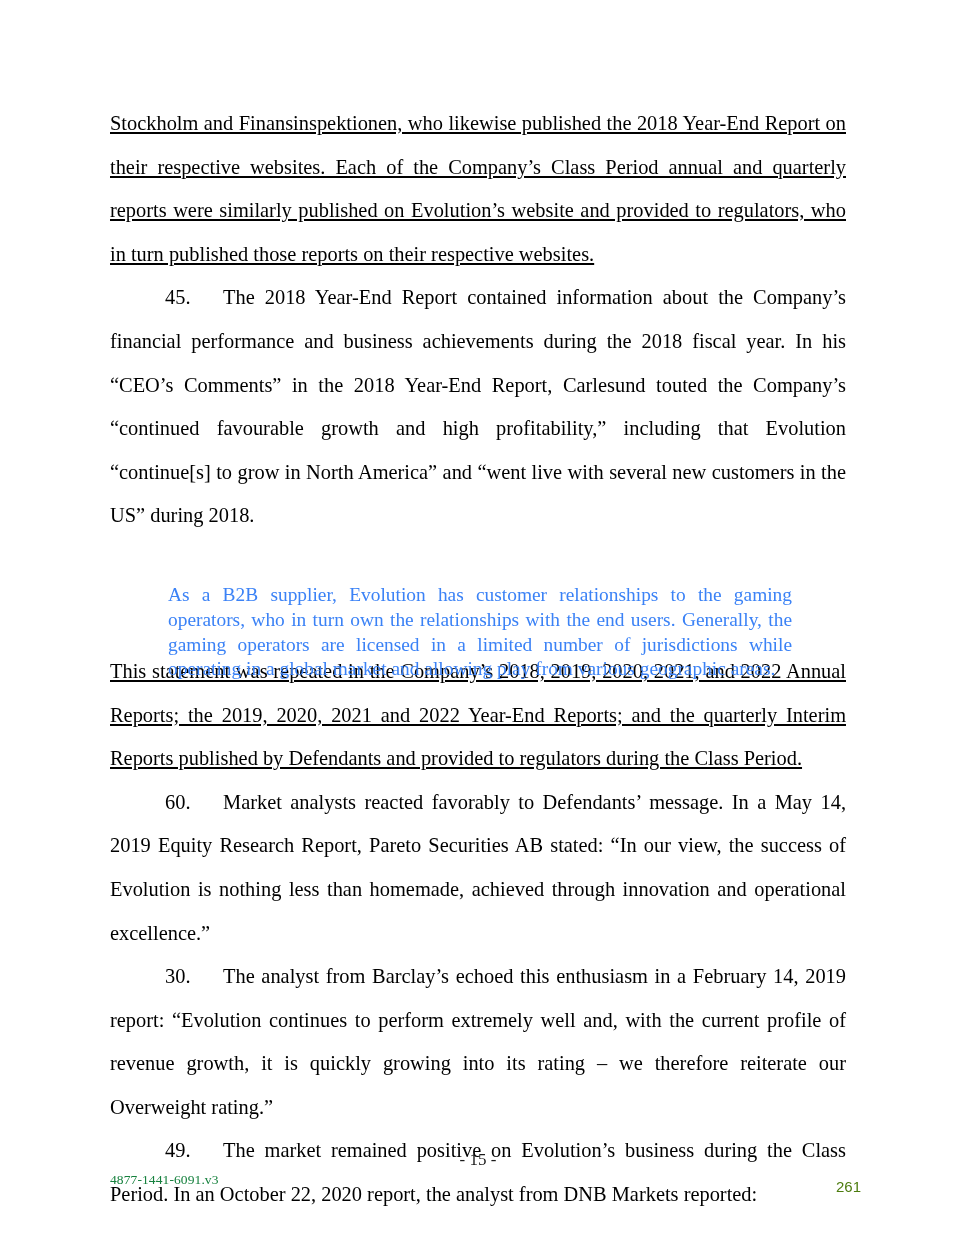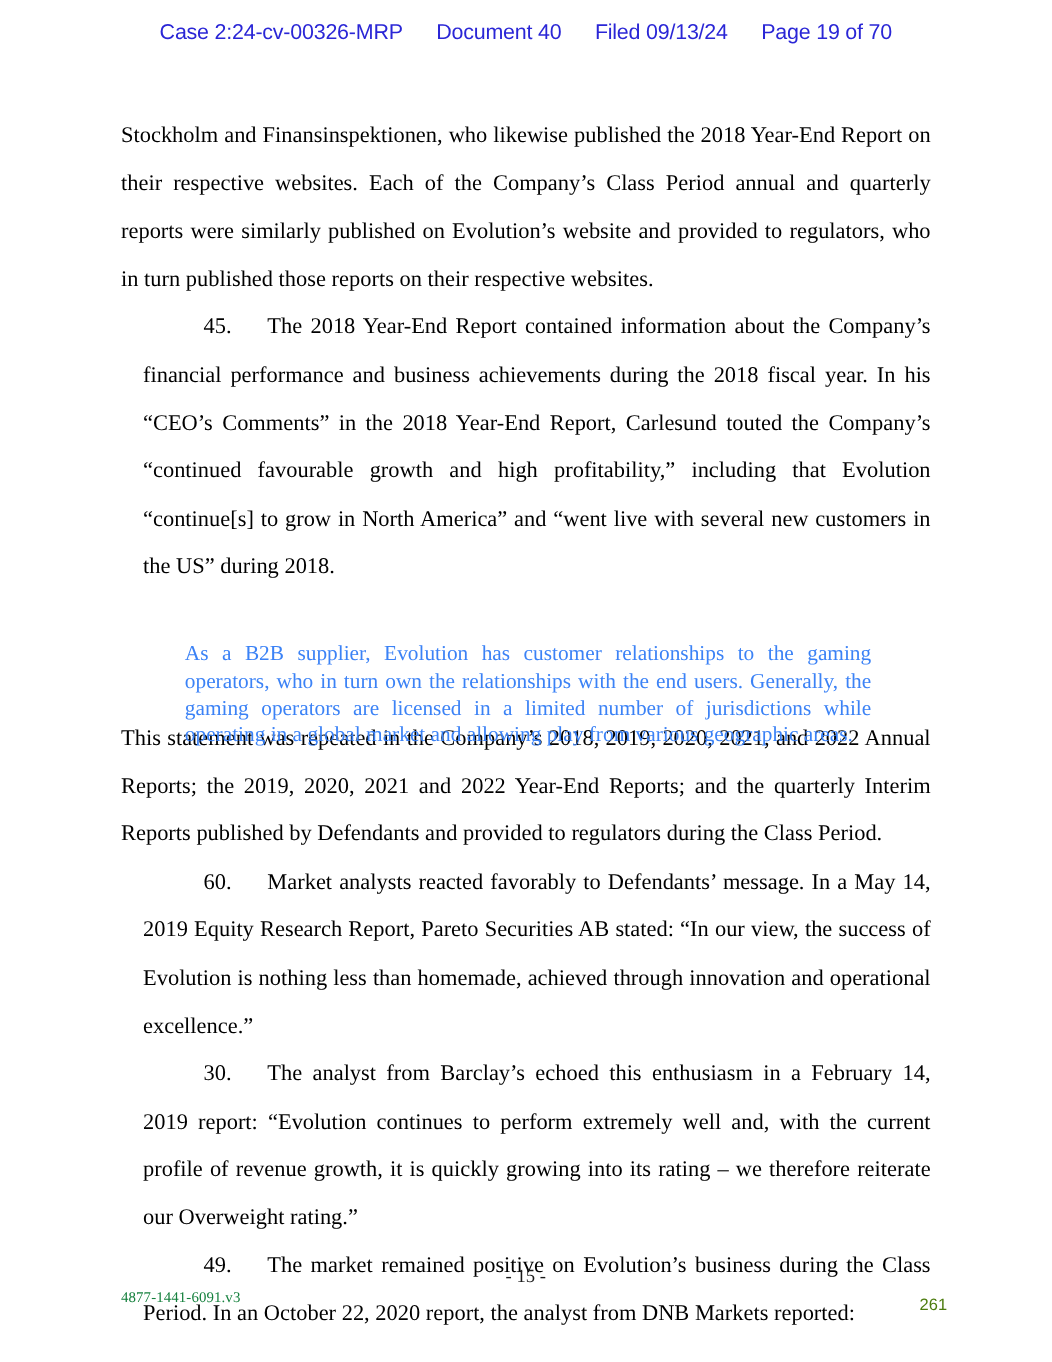--- a/index.html
+++ b/index.html
@@ -48,24 +48,24 @@
     margin: 0;
     font-size: 20.4px;
     line-height: 43.6px;
     text-align: justify;
     text-justify: inter-word;
     color: #000000;
     hyphens: none;
   }
   p.para.cont {
     text-indent: 0;
+    text-decoration: underline;
   }
   p.para.numbered {
     text-indent: 0;
-    margin-left: 20px;
   }
   .pnum {
     display: inline-block;
     width: 58px;
     margin-left: 55px;
     text-align: left;
   }
 
   
   .blockquote {
@@ -110,29 +110,20 @@
     font-family: "Liberation Sans", "DejaVu Sans", sans-serif;
     font-size: 15px;
     color: #4d7c0f;
   }
 </style>
 </head>
 <body>
 
 <div class="page">
 
-  <div class="ecf-header">
-    <span class="seg">Case 2:24-cv-00326-MRP</span>
-    <span class="ecf-gap-lg"></span>
-    <span class="seg">Document 40</span>
-    <span class="ecf-gap-lg"></span>
-    <span class="seg">Filed 09/13/24</span>
-    <span class="ecf-gap-lg"></span>
-    <span class="seg">Page 19 of 70</span>
-  </div>
 
   <div class="body-col">
 
     <p class="para cont">Stockholm and Finansinspektionen, who likewise published the 2018 Year-End Report on their respective websites.  Each of the Company’s Class Period annual and quarterly reports were similarly published on Evolution’s website and provided to regulators, who in turn published those reports on their respective websites.</p>
 
     <p class="para numbered"><span class="pnum">45.</span><span>The 2018 Year-End Report contained information about the Company’s financial performance and business achievements during the 2018 fiscal year.  In his “CEO’s Comments” in the 2018 Year-End Report, Carlesund touted the Company’s “continued favourable growth and high profitability,” including that Evolution “continue[s] to grow in North America” and “went live with several new customers in the US” during 2018.</span></p>
 
 
     <div style="height:112px"></div>
 

